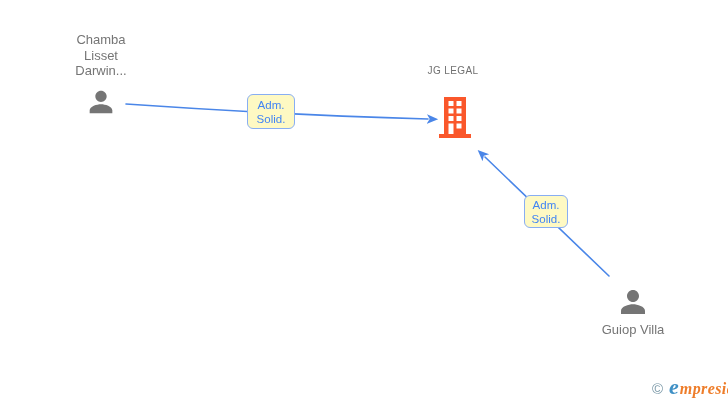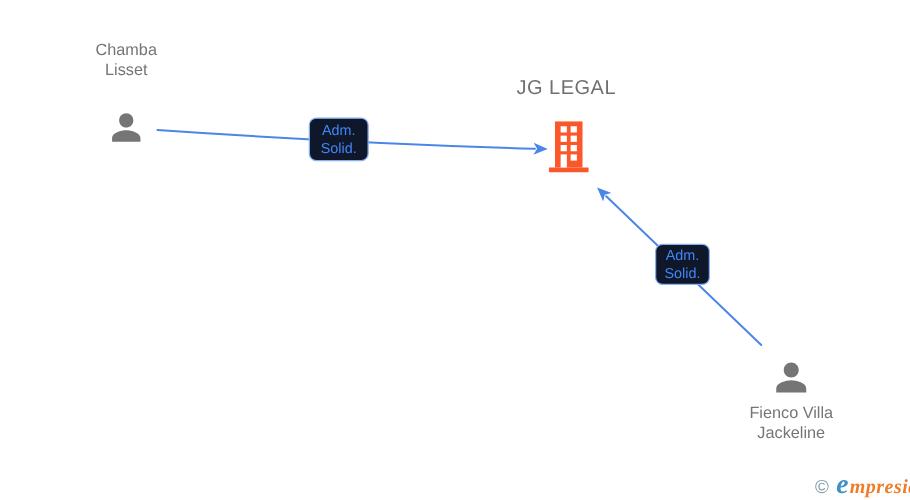--- a/index.html
+++ b/index.html
@@ -17,30 +17,30 @@
   .node-label {
     color: #757575;
     font-size: 13px;
     line-height: 15.5px;
     text-align: center;
   }
   .node-label span { display: block; white-space: pre; }
 
   .company-label {
     color: #707070;
-    font-size: 16px;
+    font-size: 10px;
     line-height: 16.5px;
     letter-spacing: 0.4px;
     text-align: center;
   }
   .company-label span { display: block; white-space: pre; }
 
   .edge-label {
     box-sizing: border-box;
-    background: #0f172a;
+    background: #fef9c3;
     border: 1.5px solid #88aef3;
     border-radius: 6px;
     color: #4285f4;
     font-size: 11.5px;
     line-height: 14px;
     display: flex;
     flex-direction: column;
     align-items: center;
     justify-content: center;
     text-align: center;
@@ -84,20 +84,21 @@
         <path d="M0,1 L9.5,5 L0,9 L2.4,5 Z" fill="#4a86e8"></path>
       </marker>
     </defs>
     <path d="M 126,104 Q 285,115 428,119" fill="none" stroke="#4a86e8" stroke-width="1.6" stroke-linecap="round" marker-end="url(#arrowhead)"></path>
     <line x1="609" y1="276" x2="485" y2="157" stroke="#4a86e8" stroke-width="1.6" stroke-linecap="round" marker-end="url(#arrowhead)"></line>
   </svg>
 
   <div class="abs node-label" style="left:41px; top:32px; width:120px;">
     <span>Chamba</span>
     <span>Lisset</span>
+    <span>Darwin...</span>
   </div>
   <div class="abs" style="left:84px; top:85px; width:34px; height:34px;">
     <svg width="34" height="34" viewBox="0 0 24 24">
       <path fill="#757575" d="M12 12c2.21 0 4-1.79 4-4s-1.79-4-4-4-4 1.79-4 4 1.79 4 4 4zm0 1.5c-2.9 0-8 1.45-8 4.35V20h16v-2.15c0-2.9-5.1-4.35-8-4.35z"></path>
     </svg>
   </div>
 
   <div class="abs edge-label" style="left:247px; top:94px; width:48px; height:35px;">
     <span>Adm.</span>
     <span>Solid.</span>
@@ -125,22 +126,21 @@
     <span>Adm.</span>
     <span>Solid.</span>
   </div>
 
   <div class="abs" style="left:615px; top:284px; width:36px; height:36px;">
     <svg width="36" height="36" viewBox="0 0 24 24">
       <path fill="#757575" d="M12 12c2.21 0 4-1.79 4-4s-1.79-4-4-4-4 1.79-4 4 1.79 4 4 4zm0 1.5c-2.9 0-8 1.45-8 4.35V20h16v-2.15c0-2.9-5.1-4.35-8-4.35z"></path>
     </svg>
   </div>
   <div class="abs node-label" style="left:571px; top:322px; width:124px;">
-    <span>Fienco Villa</span>
-    <span>Jackeline</span>
+    <span>Guiop Villa</span>
   </div>
 
   <div id="logo" class="abs" style="left:652px; top:374px;">
     <span class="copy">©</span>
     <span class="brand-e">e</span>
     <span class="brand-rest">mpresia</span>
   </div>
 
 </div>
 

